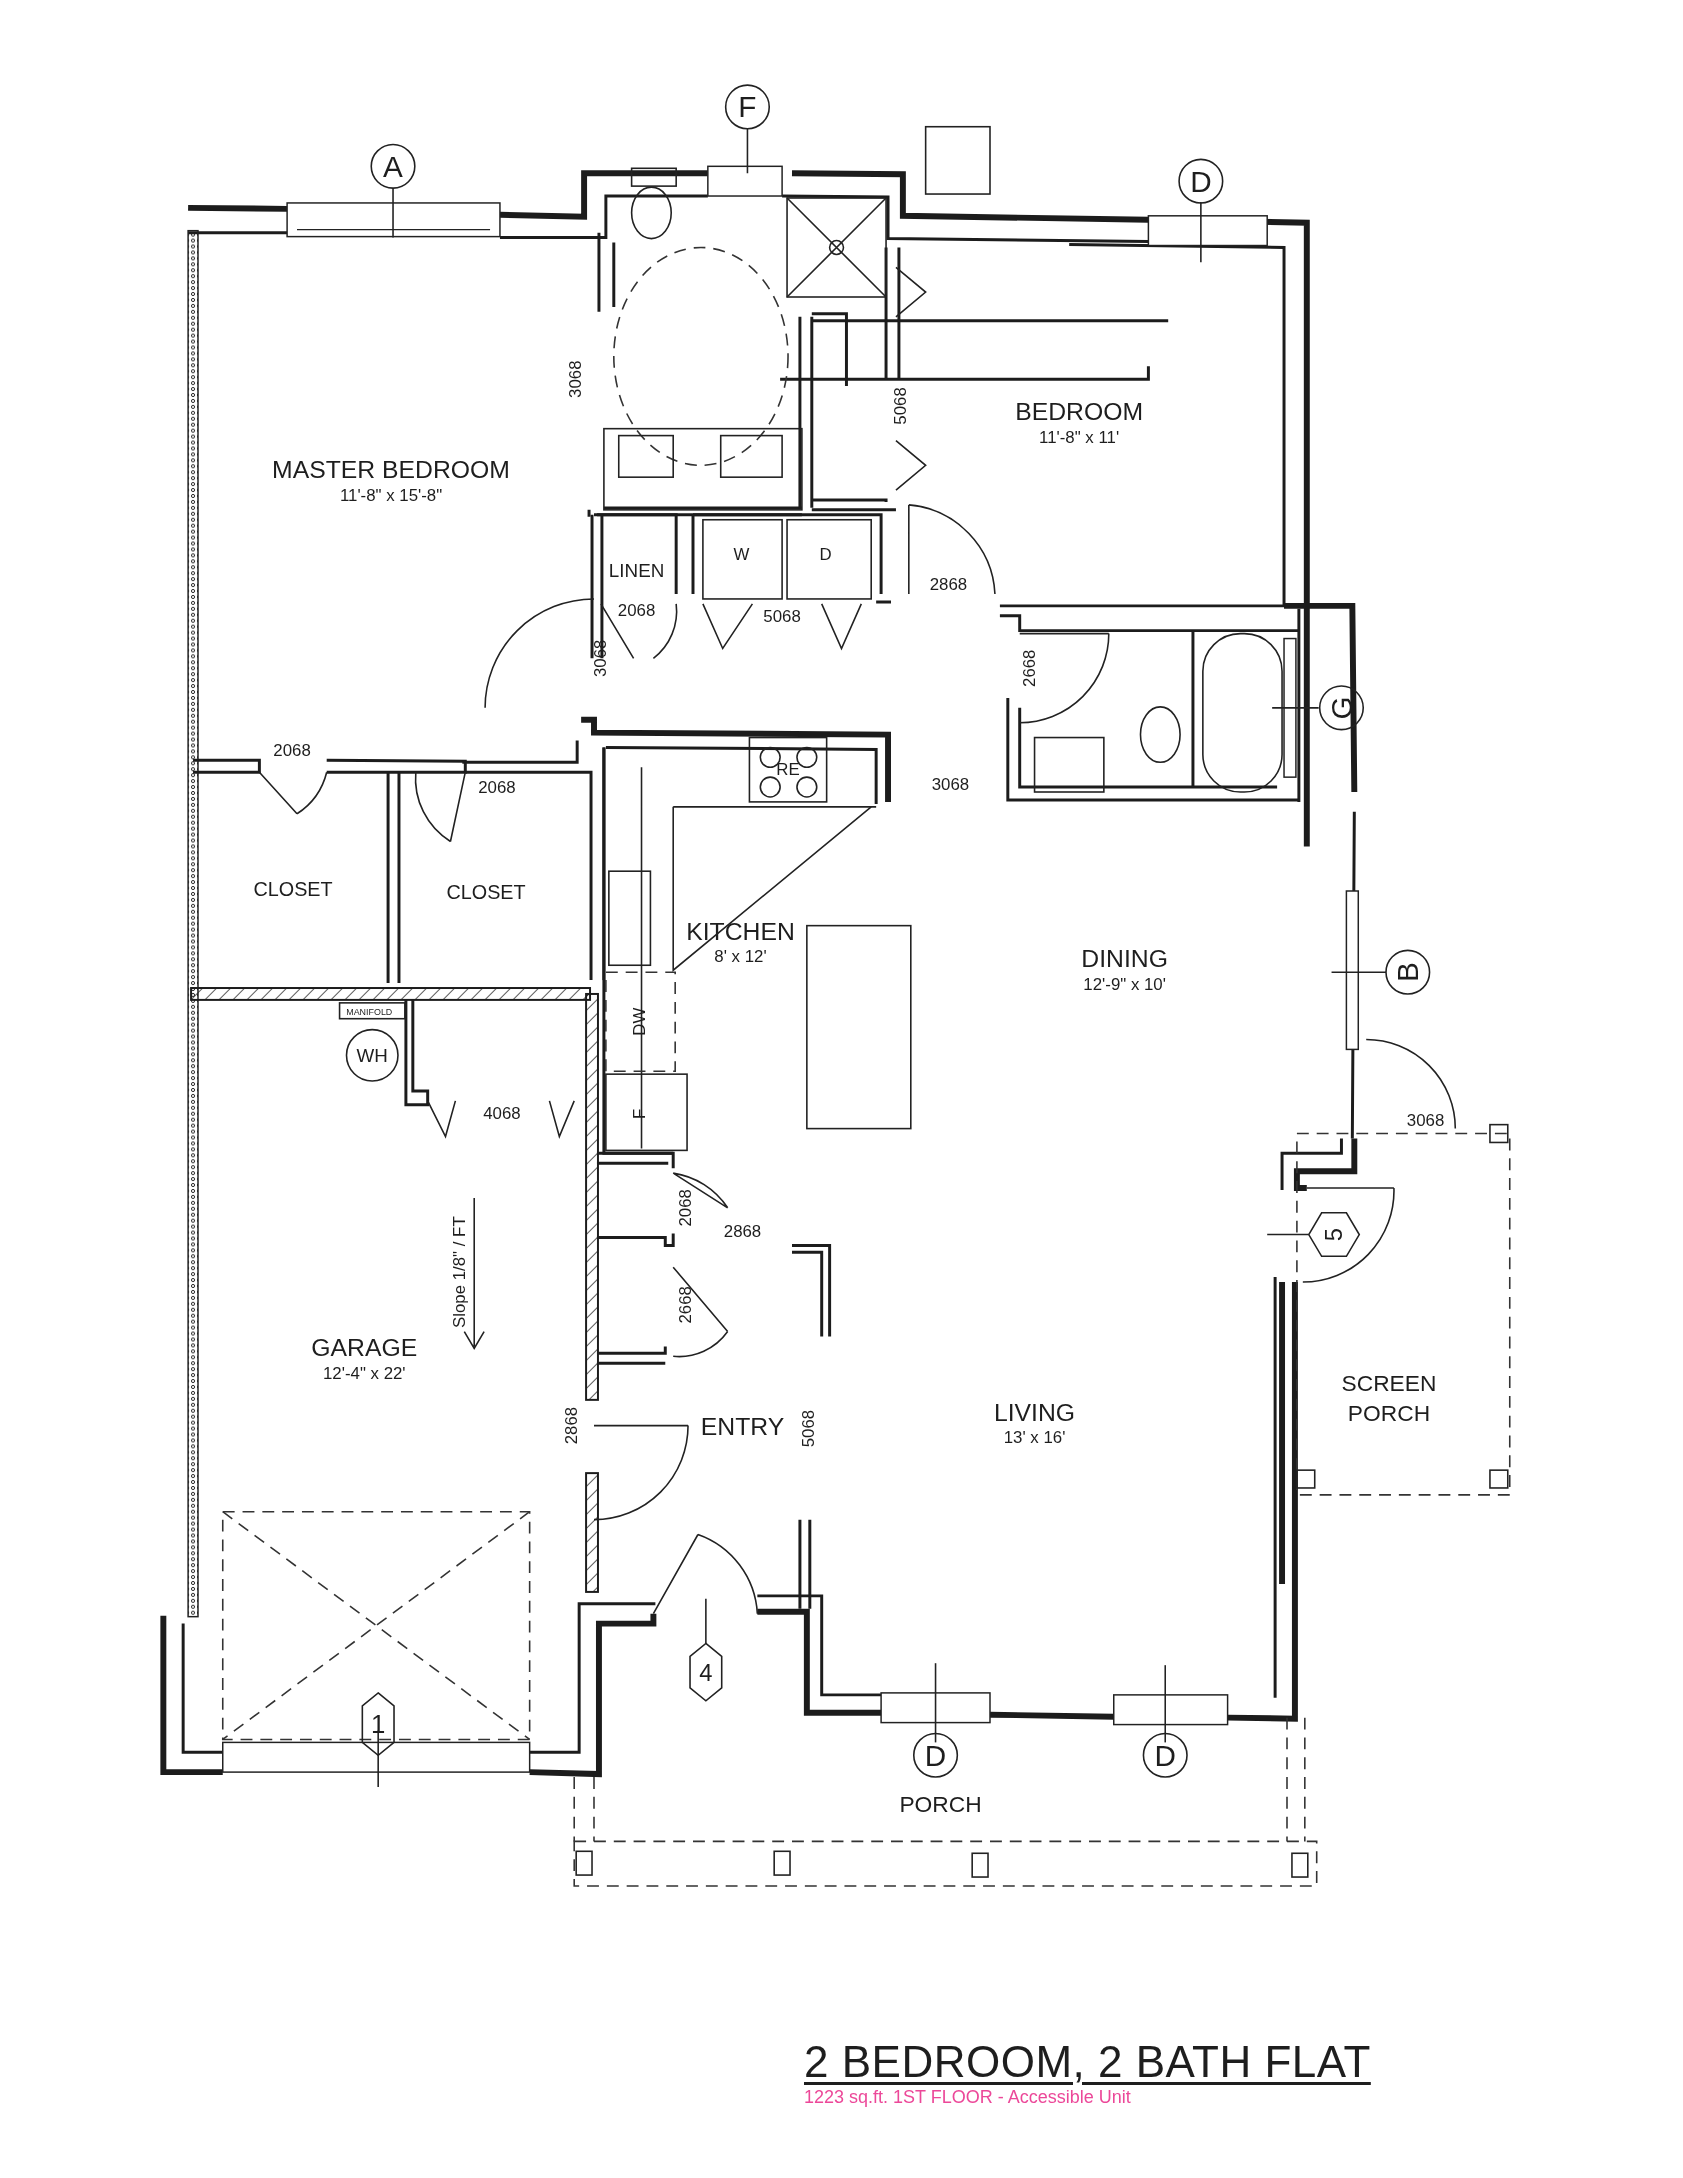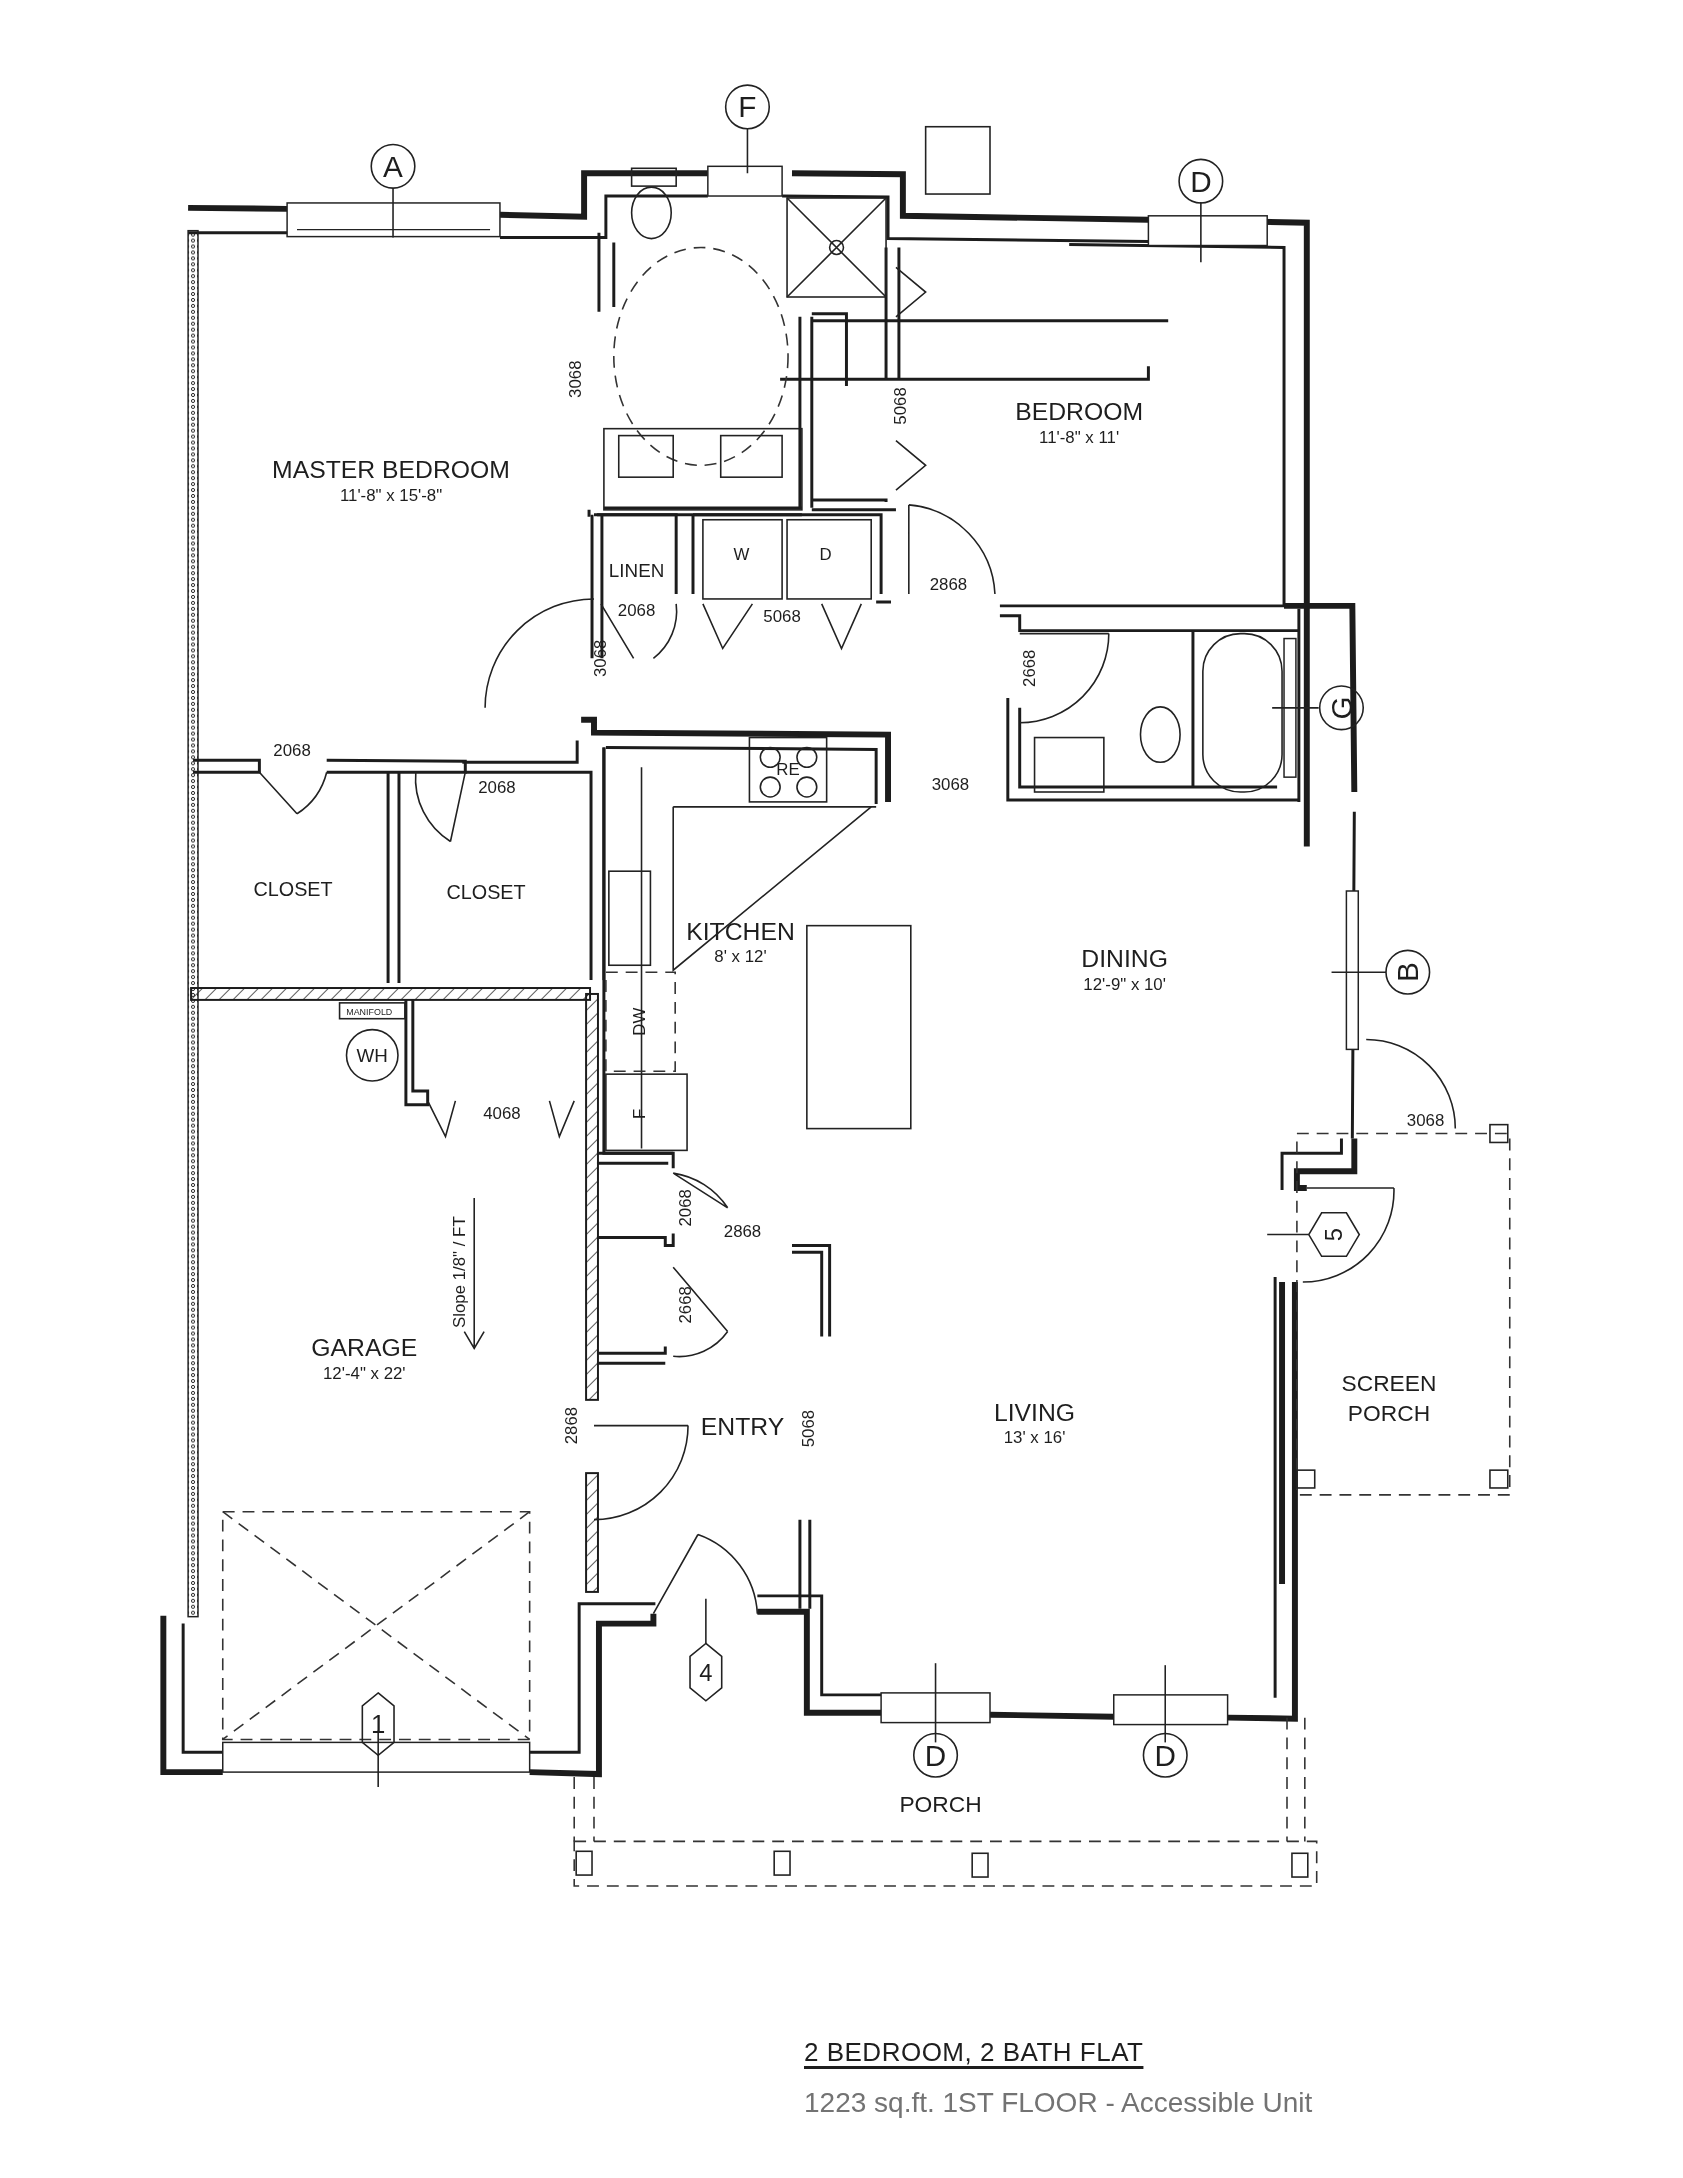--- a/index.html
+++ b/index.html
@@ -8,22 +8,22 @@
   .wall{fill:none;stroke:#1c1c1c;stroke-width:6;}
   .wall-thin{fill:none;stroke:#1c1c1c;stroke-width:3;}
   .line{fill:none;stroke:#222;stroke-width:1.6;}
   .dash{fill:none;stroke:#333;stroke-width:1.6;stroke-dasharray:12 8;}
   .hatch{fill:url(#hatch);stroke:#1c1c1c;stroke-width:2;}
   .lbl{font-family:"Liberation Sans",sans-serif;fill:#1e1e1e;}
   .room{font-size:25px;}
   .dim{font-size:17px;}
   .door{font-size:17px;}
   .tag{font-size:30px;text-anchor:middle;dominant-baseline:central;}
-  .title{position:absolute;left:804px;top:2037px;font-size:26px;letter-spacing:0.5px;text-decoration:underline;text-decoration-thickness:3px;text-underline-offset:5px;color:#1e1e1e;}
-  .subtitle{position:absolute;left:804px;top:2087px;font-size:28px;color:#737373;}
+  .title{position:absolute;left:804px;top:2037px;font-size:44px;letter-spacing:0.5px;text-decoration:underline;text-decoration-thickness:3px;text-underline-offset:5px;color:#1e1e1e;}
+  .subtitle{position:absolute;left:804px;top:2087px;font-size:18px;color:#ec4899;}
 </style>
 </head>
 <body>
 
 <svg width="1683" height="2178" viewBox="0 0 1700 2200" xmlns="http://www.w3.org/2000/svg">
   <defs>
     <pattern id="hatch" width="10" height="10" patternUnits="userSpaceOnUse" patternTransform="rotate(45)">
       <line x1="0" y1="0" x2="0" y2="10" stroke="#222" stroke-width="1.5"></line>
     </pattern>
     <pattern id="dots" width="6" height="6" patternUnits="userSpaceOnUse">

